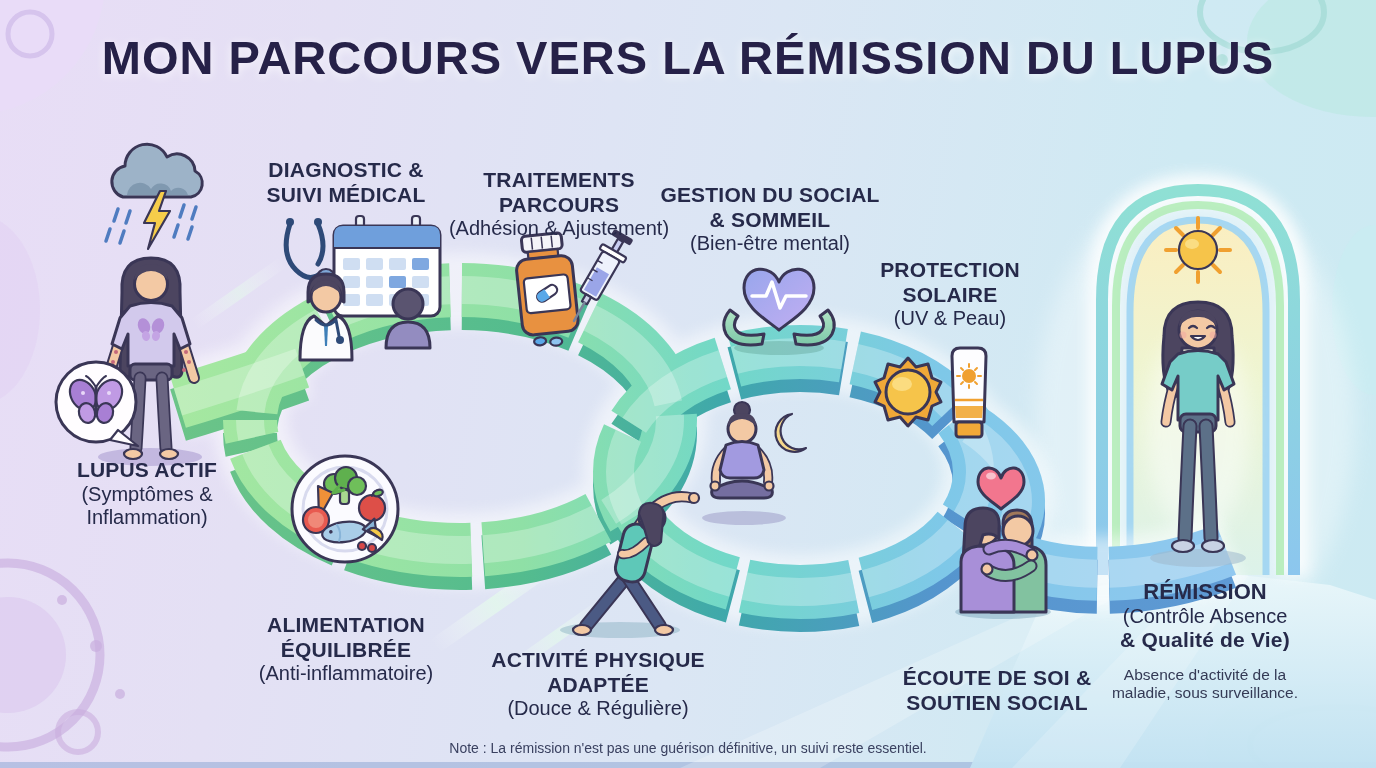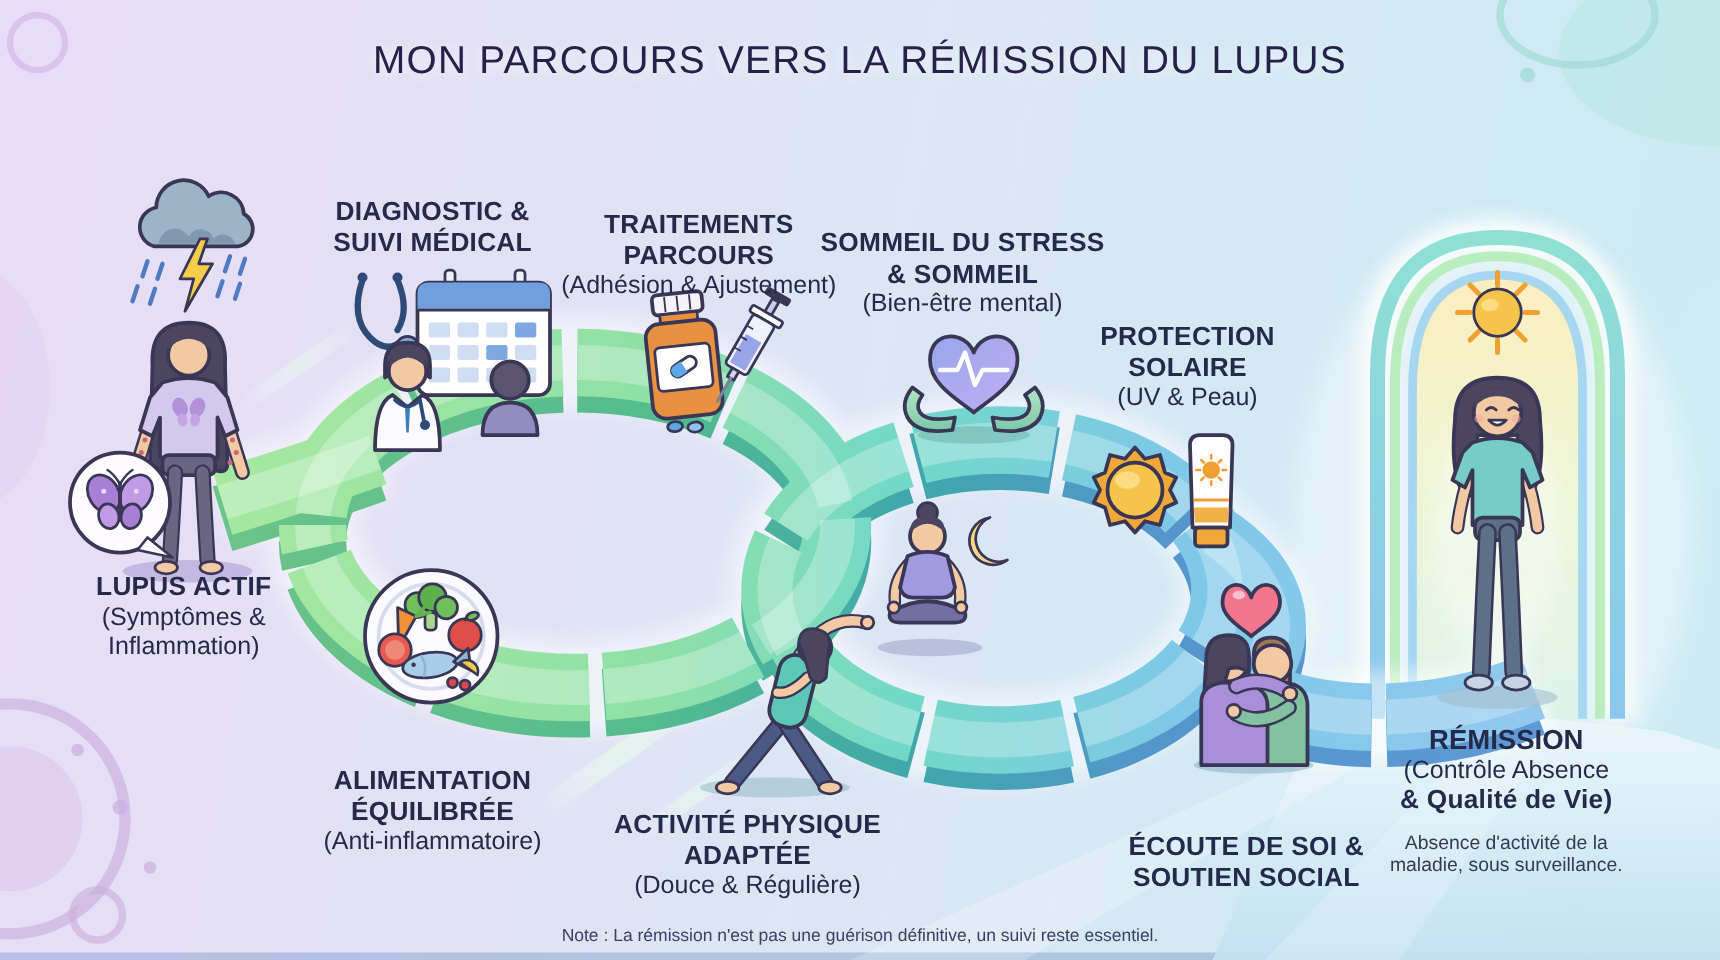--- a/index.html
+++ b/index.html
@@ -5,21 +5,21 @@
   html,body{margin:0;padding:0;background:#cfd8ee;}
   .canvas{
     position:relative;width:1376px;height:768px;margin:0 auto;overflow:hidden;
     font-family:"Liberation Sans",sans-serif;
     background:linear-gradient(100deg,#e8ddf6 0%,#e4e0f4 22%,#dbe6f4 52%,#cfeaf3 80%,#cceaf2 100%);
   }
   svg{display:block}
   .scene{position:absolute;inset:0;}
   .title{
     position:absolute;left:50%;top:30px;transform:translateX(-50%);
-    font-size:31px;font-weight:normal;letter-spacing:1px;white-space:nowrap;
+    font-size:47px;font-weight:bold;letter-spacing:1px;white-space:nowrap;
     color:var(--title,#262148);text-shadow:0 2px 10px rgba(255,255,255,.75);
   }
   .lbl{position:absolute;transform:translateX(-50%);text-align:center;white-space:nowrap;color:var(--label,#262a4a);}
   .t{font-size:21px;font-weight:bold;line-height:1.17;letter-spacing:.2px;}
   .t2{font-size:22px;font-weight:bold;line-height:1.17;}
   .s{font-size:20px;font-weight:normal;line-height:1.17;}
   .cap{font-size:15.5px;font-weight:normal;line-height:1.2;color:var(--caption,#343a55);}
   .note{
     position:absolute;left:688px;top:740px;transform:translateX(-50%);
     font-size:14px;color:#3a4160;white-space:nowrap;
@@ -462,21 +462,21 @@
     <div class="t">SUIVI MÉDICAL</div>
   </div>
 
   <div class="lbl" style="left:559px;top:168px">
     <div class="t">TRAITEMENTS</div>
     <div class="t">PARCOURS</div>
     <div class="s">(Adhésion &amp; Ajustement)</div>
   </div>
 
   <div class="lbl" style="left:770px;top:183px">
-    <div class="t">SOMMEIL DU STRESS</div>
+    <div class="t">GESTION DU SOCIAL</div>
     <div class="t">&amp; SOMMEIL</div>
     <div class="s">(Bien-être mental)</div>
   </div>
 
   <div class="lbl" style="left:950px;top:258px">
     <div class="t">PROTECTION</div>
     <div class="t">SOLAIRE</div>
     <div class="s">(UV &amp; Peau)</div>
   </div>
 

